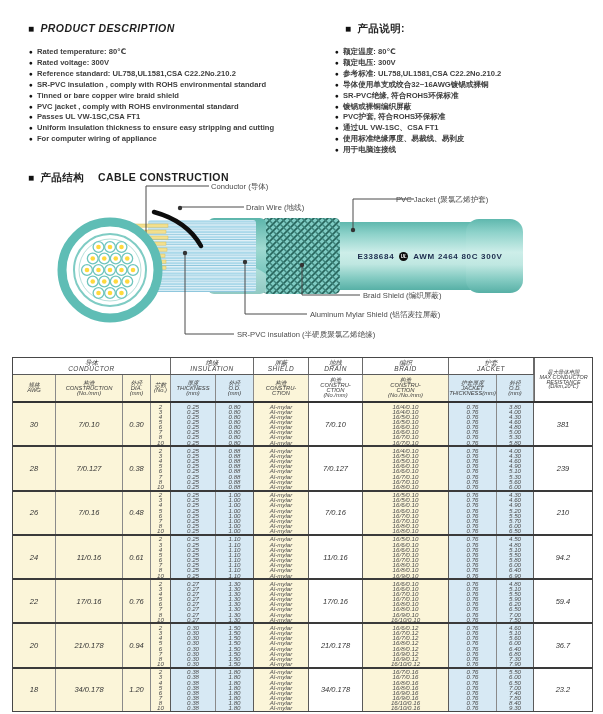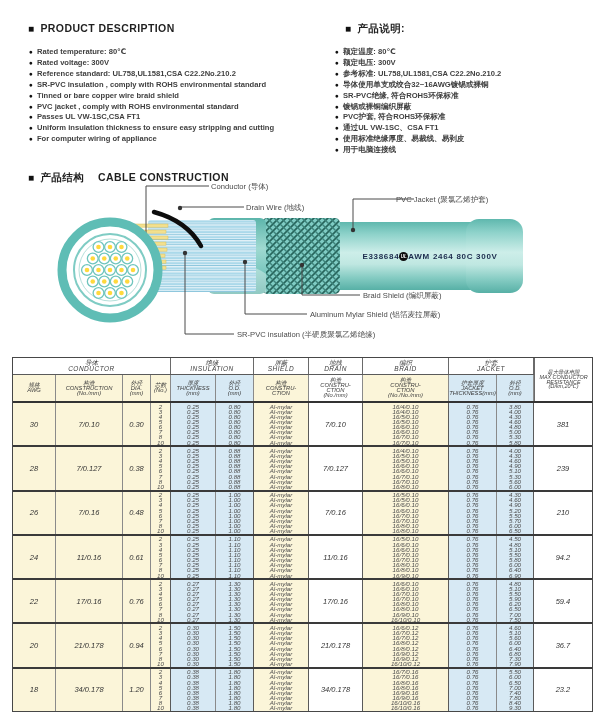--- a/index.html
+++ b/index.html
@@ -14,21 +14,21 @@
   .sq{display:inline-block;margin-right:6px;font-size:10px;color:#111;}
   
   .bullets{line-height:10.9px;}
   .bullet-item{display:flex;align-items:flex-start;font-size:7.6px;white-space:nowrap;color:#3f3f3f;font-weight:bold;}
   .bullet-item .dot{font-size:6.5px;margin-right:4px;color:#111;}
   
   #diagram{left:0;top:168px;width:603px;height:192px;}
   #diagram svg{position:absolute;left:0;top:0;}
   .dlabel{position:absolute;font-size:7.6px;color:#4a4a4a;white-space:nowrap;}
   .jacket-print{position:absolute;left:348px;top:82px;width:164px;height:12px;
-    display:flex;align-items:center;justify-content:center;color:#1c2b4d;}
+    display:flex;align-items:center;justify-content:center;gap:5px;color:#1c2b4d;}
   .jacket-print .cert,.jacket-print .specline{font-size:8px;letter-spacing:.7px;font-weight:bold;}
   .ul-badge{width:9px;height:9px;border-radius:50%;background:#0e0e0e;color:#fff;
     font-size:4.5px;font-weight:bold;font-style:italic;display:flex;align-items:center;justify-content:center;flex:0 0 auto;}
   
   #spec-table{left:12px;top:357px;width:579px;background:#fff;border:1px solid #474747;font-style:italic;}
   .gcols{display:grid;grid-template-columns:158px 83px 55px 54px 86px 85px 58px;}
   .cols12{display:grid;grid-template-columns:43px 67px 28px 20px 45px 38px 55px 54px 86px 48px 37px 58px;}
   .ghead{height:16px;border-bottom:1px solid #5a5a5a;}
   .gcell{display:flex;flex-direction:column;align-items:center;justify-content:center;
     border-right:1px solid #6a6a6a;overflow:hidden;}
@@ -49,21 +49,21 @@
   .tcell.single{display:flex;align-items:center;justify-content:center;font-size:7.5px;color:#333;}
   .tcell.stack{display:flex;flex-direction:column;align-items:center;justify-content:center;
     font-size:6.2px;line-height:5.15px;color:#4a4a4a;text-align:center;letter-spacing:0;}
   .bg-cream{background:#fbf5d9;}
   .bg-blue{background:#d7e9f4;}
   .bg-white{background:#ffffff;}
 </style>
 </head>
 <body>
 
-<div class="abs sec-title" style="left:28px;top:22px;"><span class="sq">■</span><span>PRODUCT  DESCRIPTION</span></div>
+<div class="abs sec-title" style="left:28px;top:22px;font-style:italic;"><span class="sq">■</span><span>PRODUCT  DESCRIPTION</span></div>
 <div class="abs bullets" style="left:29px;top:47px;width:320px;">
     <div class="bullet-item">
       <span class="dot">●</span>
       <span>Rated temperature: 80℃</span>
     </div>
     <div class="bullet-item">
       <span class="dot">●</span>
       <span>Rated voltage: 300V</span>
     </div>
     <div class="bullet-item">

